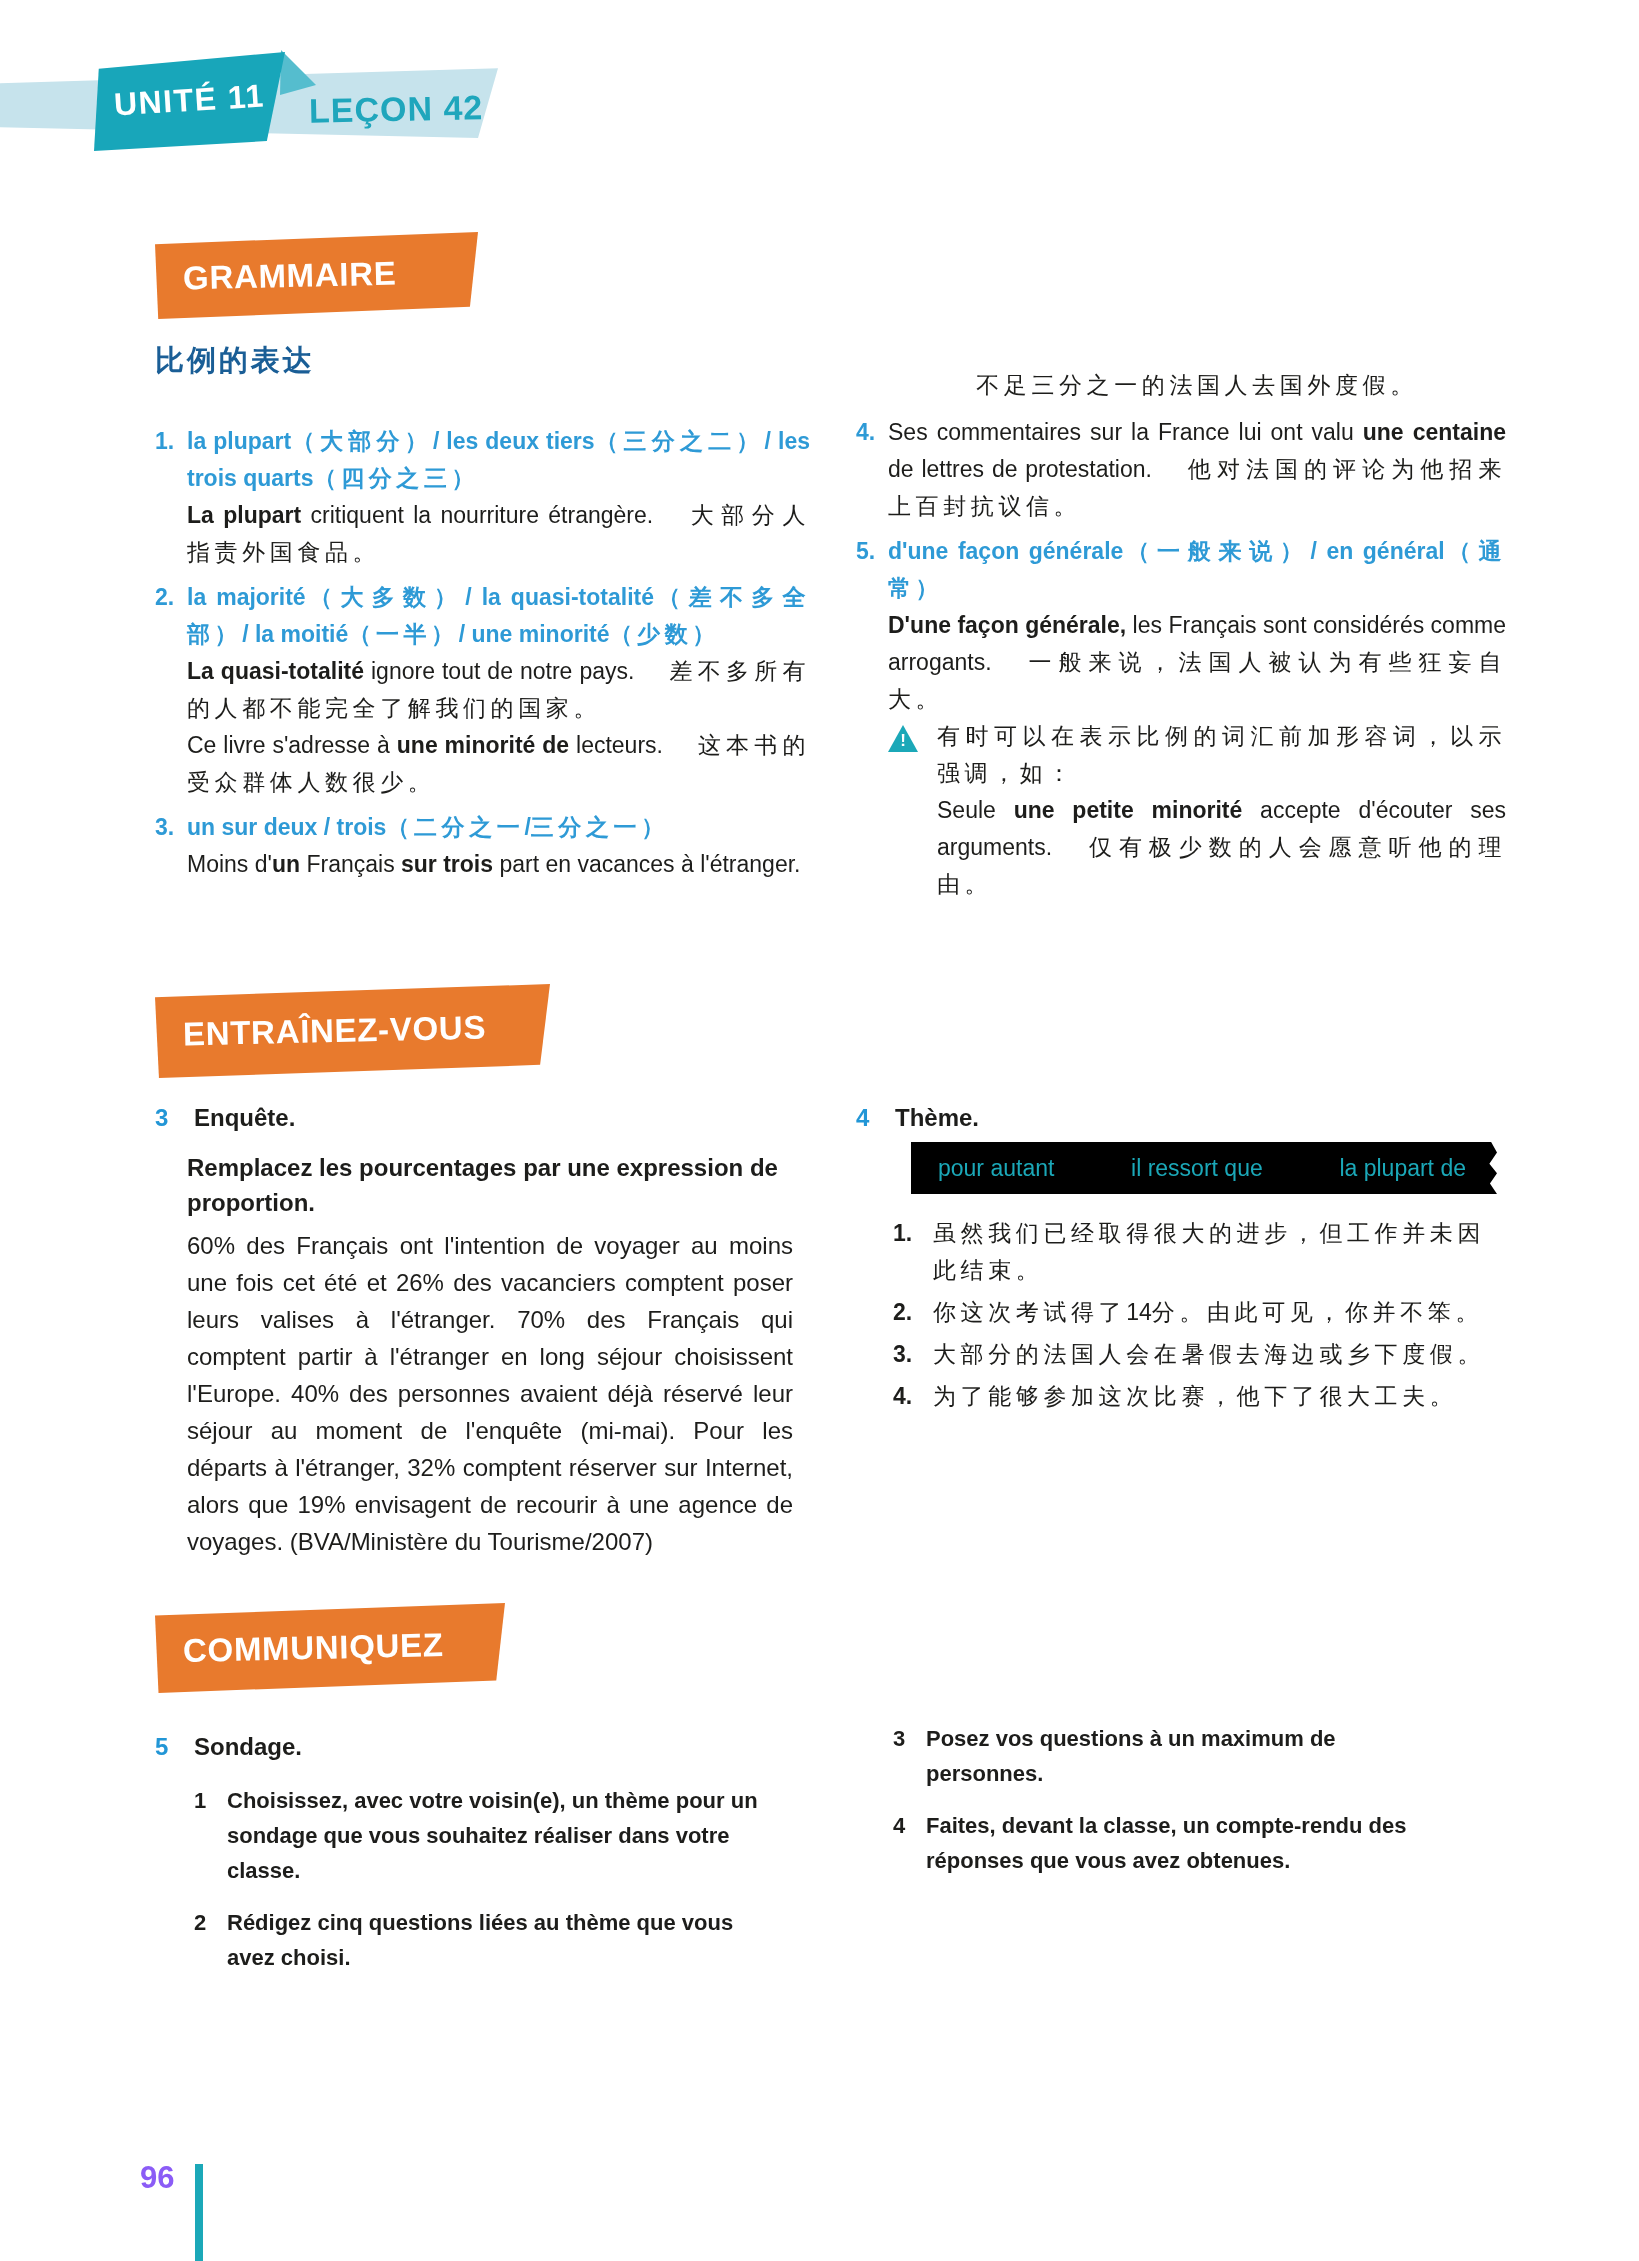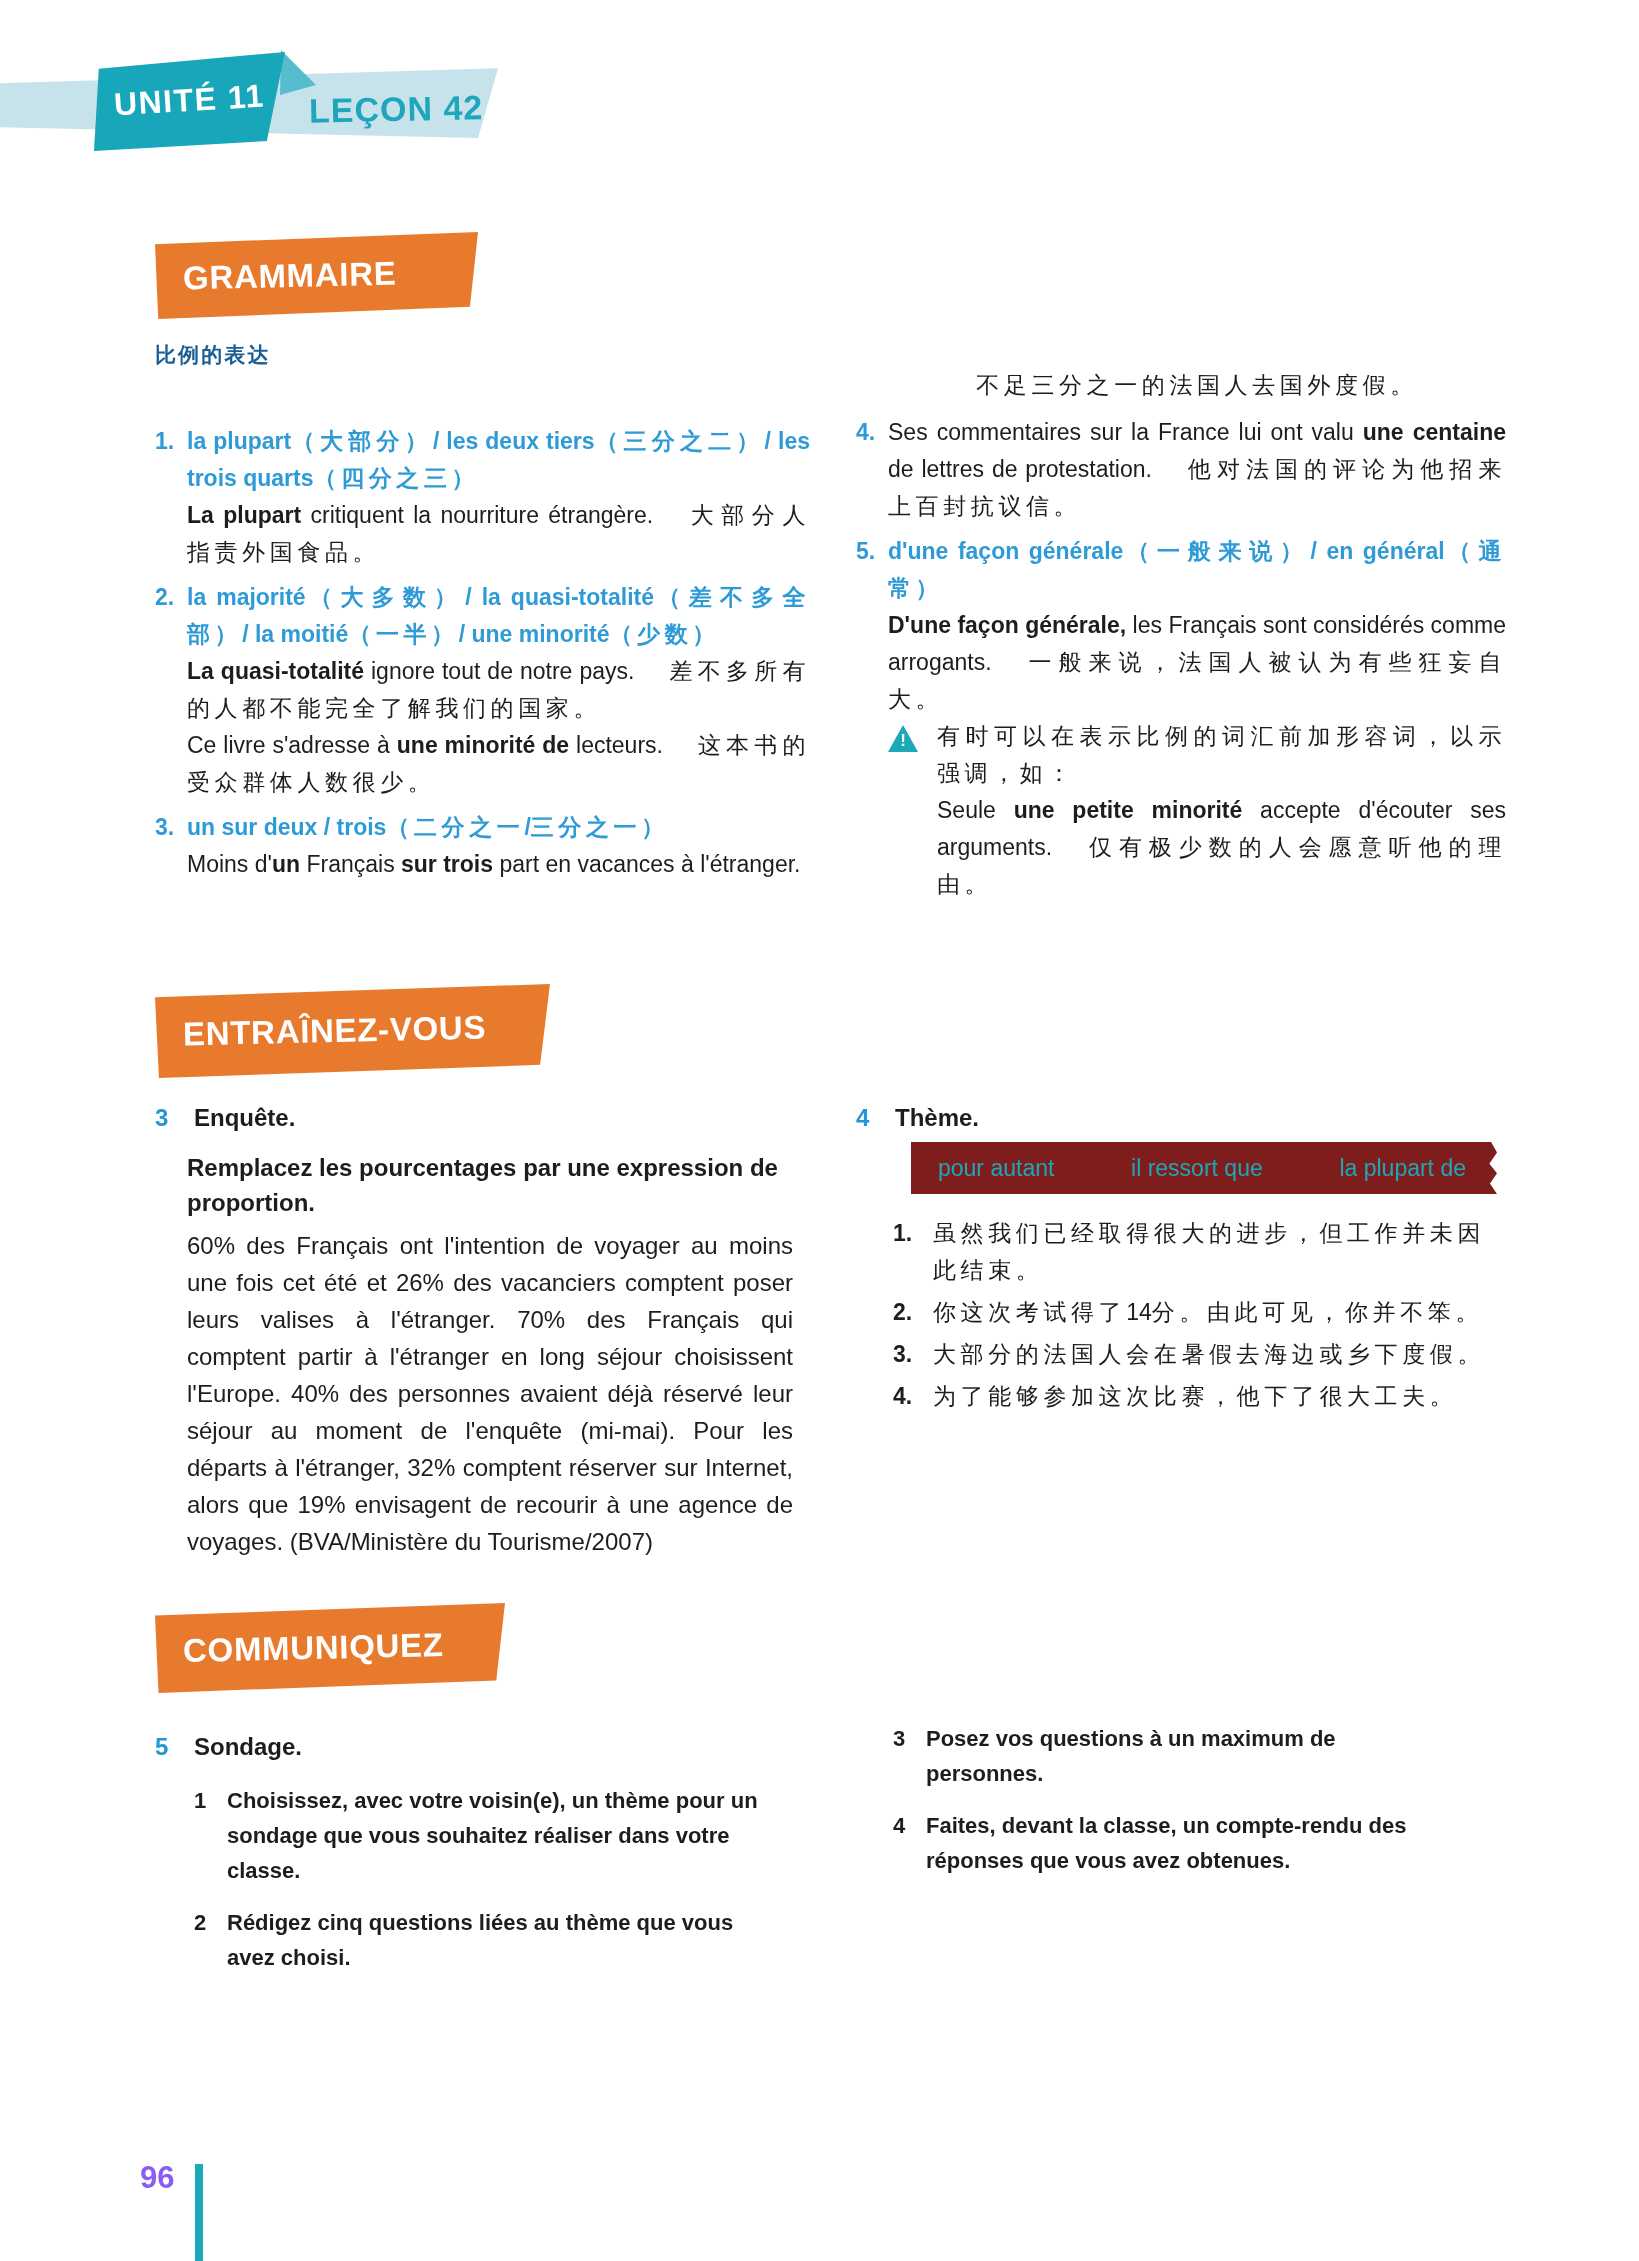--- a/index.html
+++ b/index.html
@@ -19,21 +19,21 @@
   .lessontext{position:absolute;left:309px;top:90px;z-index:4;font-weight:bold;font-size:34px;
         color:#1FA6BC;letter-spacing:1px;transform:rotate(-1.2deg);}
 
   
   .banner{position:absolute;background:#E87A2D;display:flex;align-items:center;padding-left:28px;z-index:2;}
   .banner span{font-weight:bold;font-size:33px;color:#ffffff;letter-spacing:0.7px;transform:rotate(-1.3deg);}
   .banner-g{left:155px;top:232px;width:323px;height:87px;clip-path:polygon(0 14%, 100% 0, 97.5% 86%, 1% 100%);}
   .banner-e{left:155px;top:984px;width:395px;height:94px;clip-path:polygon(0 14%, 100% 0, 97.5% 86%, 1% 100%);}
   .banner-c{left:155px;top:1603px;width:350px;height:90px;clip-path:polygon(0 14%, 100% 0, 97.5% 86%, 1% 100%);}
 
-  .subtitle{position:absolute;left:155px;top:341px;margin:0;font-size:21px;font-weight:bold;
+  .subtitle{position:absolute;left:155px;top:341px;margin:0;font-size:29px;font-weight:bold;
         color:#1A5E96;letter-spacing:.1em;}
 
   
   .col{position:absolute;}
   .gram-left{left:155px;top:423px;width:655px;}
   .gram-right{left:856px;top:340px;width:650px;}
   .gitem{margin-bottom:8px;}
   .ghead{position:relative;padding-left:32px;color:#2E9AD6;font-weight:bold;font-size:23px;line-height:37px;text-align:justify;}
   .gnum{position:absolute;left:0;top:0;}
   .gex{padding-left:32px;font-size:23px;line-height:37px;text-align:justify;}
@@ -52,21 +52,21 @@
   .ex3{left:155px;top:1104px;}
   .ex4{left:856px;top:1104px;}
   .ex5{left:155px;top:1733px;}
 
   .instruction{position:absolute;left:187px;top:1150px;width:608px;margin:0;
         font-size:24px;font-weight:bold;line-height:35px;}
   .bodypara{position:absolute;left:187px;top:1227px;width:606px;margin:0;
         font-size:24px;line-height:37px;text-align:justify;}
 
   
-  .wordbox{position:absolute;left:911px;top:1142px;width:586px;height:52px;background:#7f1d1d;
+  .wordbox{position:absolute;left:911px;top:1142px;width:586px;height:52px;background:#000000;
         display:flex;align-items:center;justify-content:space-between;padding:0 31px 0 27px;
         color:#1BA8B8;font-size:23px;
         clip-path:polygon(0 0,99% 0,100% 20%,98.7% 42%,100% 60%,98.8% 80%,100% 100%,0 100%);}
   .theme-items{position:absolute;left:856px;top:1215px;width:650px;}
   .titem{position:relative;padding-left:77px;font-size:23px;line-height:37px;margin-bottom:5px;}
   .tnum{position:absolute;left:37px;top:0;font-weight:bold;}
 
   
   .steps{position:absolute;}
   .steps-left{left:194px;top:1783px;width:586px;}

